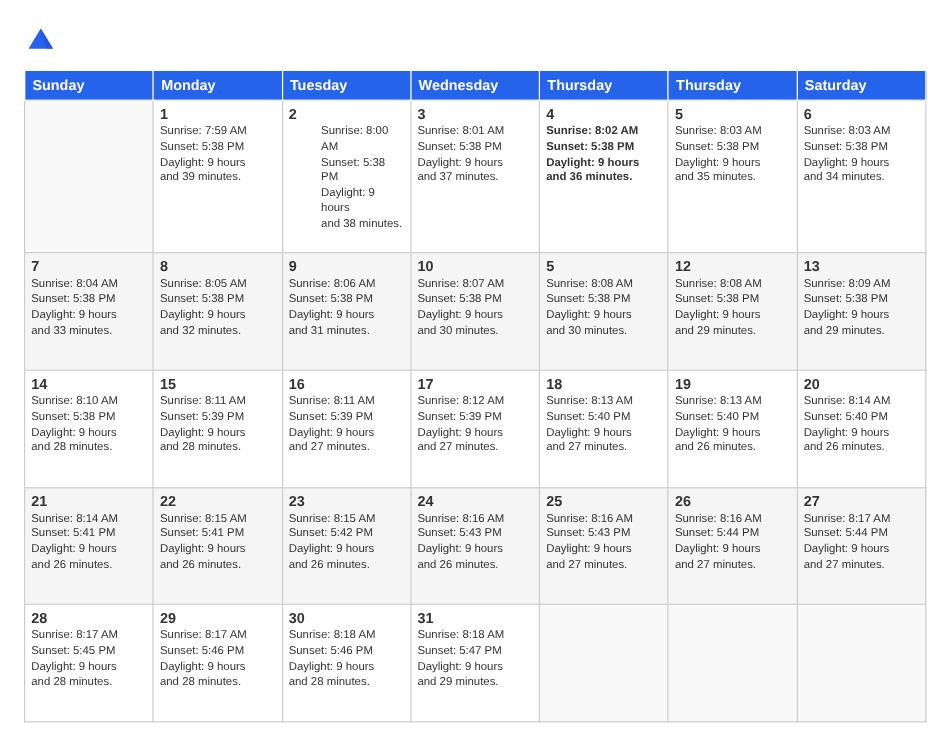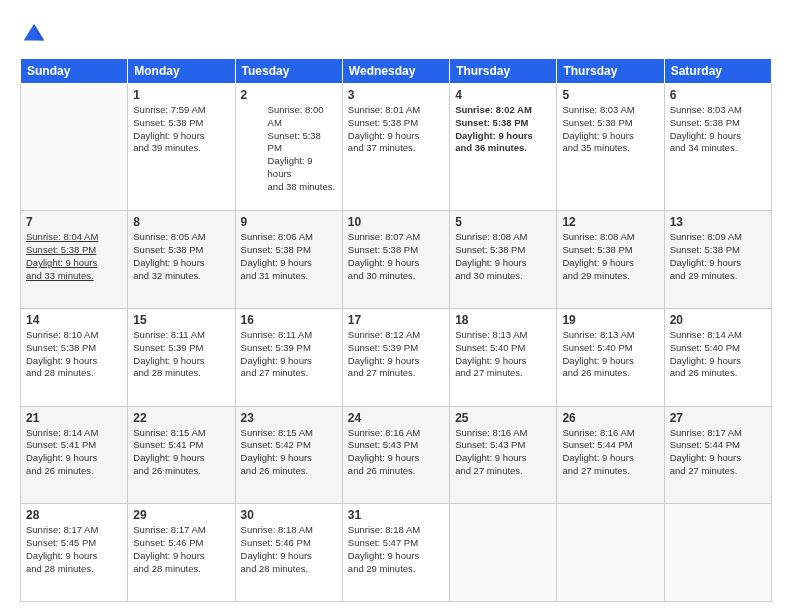--- a/index.html
+++ b/index.html
@@ -165,21 +165,21 @@
             <span class="day-num">6</span>
             <div class="day-info" style="white-space: pre-line;">Sunrise: 8:03 AM
 Sunset: 5:38 PM
 Daylight: 9 hours
 and 34 minutes.</div>
           </td>
         </tr>
         <tr class="row-even">
           <td>
             <span class="day-num">7</span>
-            <div class="day-info" style="white-space: pre-line; text-decoration: underline;">Sunrise: 8:04 AM
+            <div class="day-info" style="white-space: pre-line;">Sunrise: 8:04 AM
 Sunset: 5:38 PM
 Daylight: 9 hours
 and 33 minutes.</div>
           </td>
           <td>
             <span class="day-num">8</span>
             <div class="day-info" style="white-space: pre-line;">Sunrise: 8:05 AM
 Sunset: 5:38 PM
 Daylight: 9 hours
 and 32 minutes.</div>

